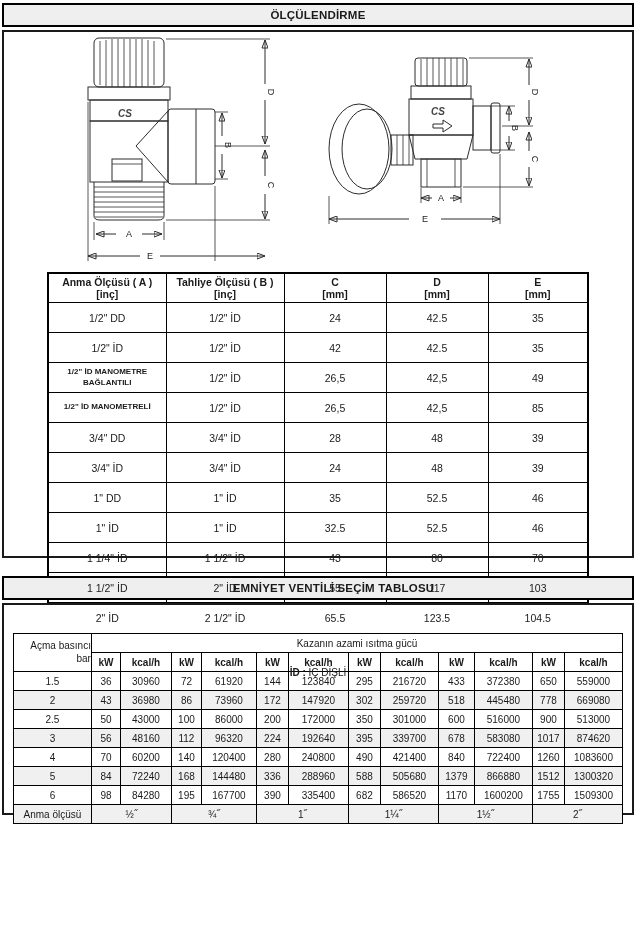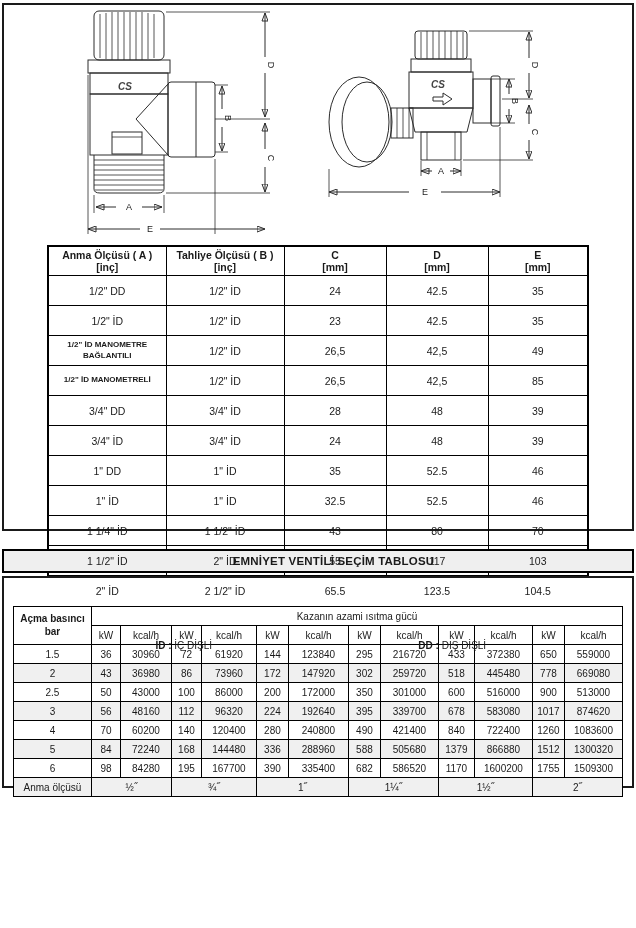--- a/index.html
+++ b/index.html
@@ -24,28 +24,29 @@
   .t1 th{font-weight:bold;padding:2px 2px;}
   .t1 td{height:25px;}
   .t1 .small{font-size:8px;line-height:1.3;font-weight:bold;}
   
   .legend{width:537px;margin:14px auto 0;border:2px solid #000;display:flex;font-size:10px;padding:17px 0;}
   .legend>div{flex:1;text-align:center;}
   
   .t2{width:596px;margin:28px auto 0;border:1.5px solid #000;font-size:10px;text-align:center;table-layout:fixed;}
   .t2 td{border:1px solid #000;padding:1px 0;height:16px;overflow:hidden;white-space:nowrap;}
   .t2 .alt td{background:#f0f0f0;}
-  .t2 .bold{font-weight:normal;}
-  .t2 .hcell div{font-weight:bold;line-height:1.25;}
+  .t2 .bold{font-weight:bold;}
+  .t2 .hcell div{font-weight:normal;line-height:1.25;text-align:right;}
 </style>
 </head>
 <body>
 
 <div class="page">
 
+  <div class="banner">ÖLÇÜLENDİRME</div>
 
   <div class="panel" id="panel1">
 
     <div class="drawings">
 
       <svg style="left:56px;top:2px" width="248" height="236" viewBox="0 0 248 236">
         <defs>
           <marker id="m1e" markerWidth="9" markerHeight="8" refX="8" refY="3" orient="auto" markerUnits="userSpaceOnUse">
               <path d="M0 0L8 3L0 6Z" fill="#222" stroke="none"></path>
             </marker>
@@ -183,21 +184,21 @@
       <tr>
             <td>1/2" DD</td>
             <td>1/2" İD</td>
             <td>24</td>
             <td>42.5</td>
             <td>35</td>
           </tr>
       <tr>
             <td>1/2" İD</td>
             <td>1/2" İD</td>
-            <td>23</td>
+            <td>42</td>
             <td>42.5</td>
             <td>35</td>
           </tr>
       <tr>
             <td class="small">1/2" İD MANOMETRE BAĞLANTILI</td>
             <td>1/2" İD</td>
             <td>26,5</td>
             <td>42,5</td>
             <td>49</td>
           </tr>
@@ -255,21 +256,20 @@
             <td>2 1/2" İD</td>
             <td>65.5</td>
             <td>123.5</td>
             <td>104.5</td>
           </tr>
     </tbody>
       </table>
 
     <div class="legend">
       <div><b>İD :</b> <span>İÇ DİŞLİ</span></div>
-      <div><b>DD :</b> <span>DIŞ DİŞLİ</span></div>
     </div>
   </div>
 
   <div class="banner banner2">EMNİYET VENTİLİ SEÇİM TABLOSU</div>
 
   <div class="panel" id="panel2">
     <table class="t2">
       <colgroup>
         <col style="width:78px">
         <col style="width:29px">

